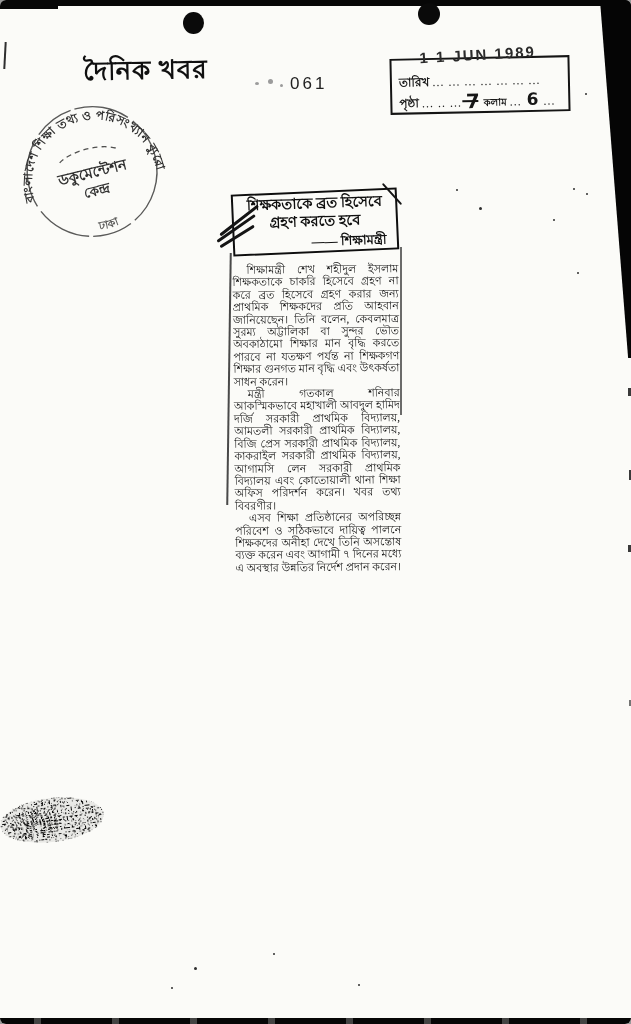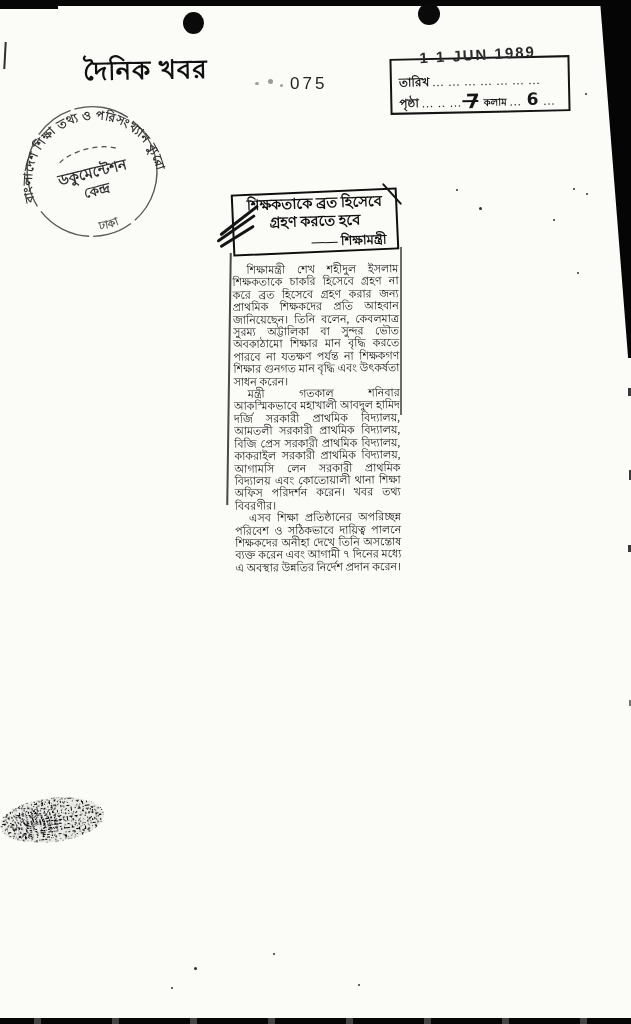--- a/index.html
+++ b/index.html
@@ -1,19 +1,19 @@
 <!DOCTYPE html>
 <html><head>
 <meta charset="utf-8">
 <style>
   html,body { margin:0; padding:0; background:#9a9a9a; }
   .page {
     position:relative; width:631px; height:1024px; margin:0 auto;
     background:#fbfbf8; overflow:hidden;
-    font-family:"Liberation Serif","DejaVu Serif",serif; color:#161616;
+    font-family:"Liberation Serif","DejaVu Serif",serif; color:#161616;border-radius:6px;
   }
   
   .top-edge   { position:absolute; left:0; top:0; width:631px; height:6px; background:#070707; }
   .top-edge2  { position:absolute; left:0; top:6px; width:58px; height:3px; background:#070707; }
   .bottom-edge{ position:absolute; left:0; top:1018px; width:631px; height:6px;
                 background:repeating-linear-gradient(90deg,#060606 0 34px, rgba(6,6,6,.75) 34px 41px, #060606 41px 78px); }
   .right-wedge{ position:absolute; left:599px; top:0; width:32px; height:358px; background:#050505;
                 clip-path:polygon(3% 0%, 100% 0%, 100% 100%, 91% 100%); }
   .left-mark  { position:absolute; left:4px; top:42px; width:2px; height:27px; background:#2f2f2f; transform:rotate(3deg); }
   .punch-hole { position:absolute; border-radius:50%; background:#0a0a0a; }
@@ -83,21 +83,21 @@
   <div class="bottom-edge"></div>
   <div class="punch-hole hole-a"></div>
   <div class="punch-hole hole-b"></div>
   <div class="left-mark"></div>
   <div class="edge-tick" style="left:628px;top:388px;width:3px;height:8px;"></div>
   <div class="edge-tick" style="left:629px;top:470px;width:2px;height:10px;"></div>
   <div class="edge-tick" style="left:628px;top:545px;width:3px;height:7px;"></div>
   <div class="edge-tick" style="left:629px;top:700px;width:2px;height:6px;opacity:.7;"></div>
 
   <div class="masthead">দৈনিক খবর</div>
-  <div class="serial">075</div>
+  <div class="serial">061</div>
   <div class="stray" style="left:255px;top:82px;width:4px;height:3px;"></div>
   <div class="stray" style="left:268px;top:79px;width:5px;height:5px;"></div>
   <div class="stray" style="left:280px;top:84px;width:3px;height:3px;"></div>
 
   <div class="stamp-box">
     <div class="stamped-date">1 1 JUN 1989</div>
     <div class="sb-row sb-row1">
       <span class="sb-label">তারিখ</span>
       <span class="sb-dots">... ... ... ... ... ... ...</span>
     </div>

